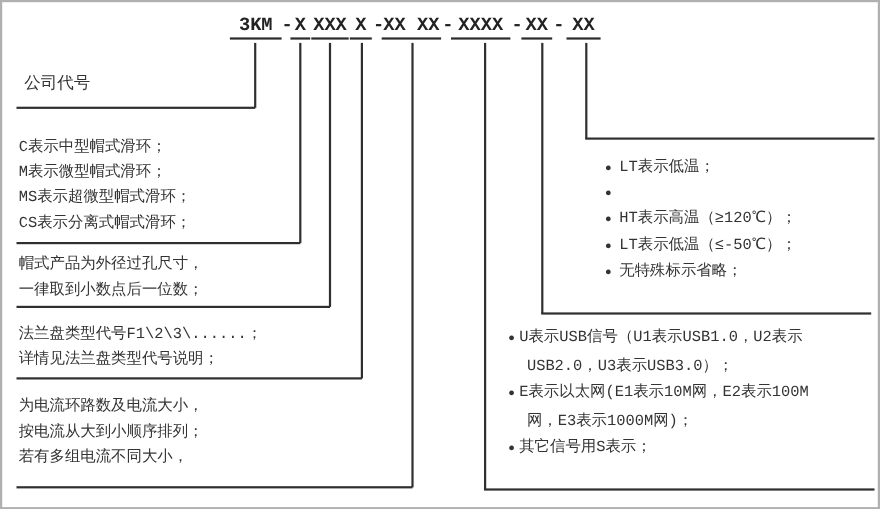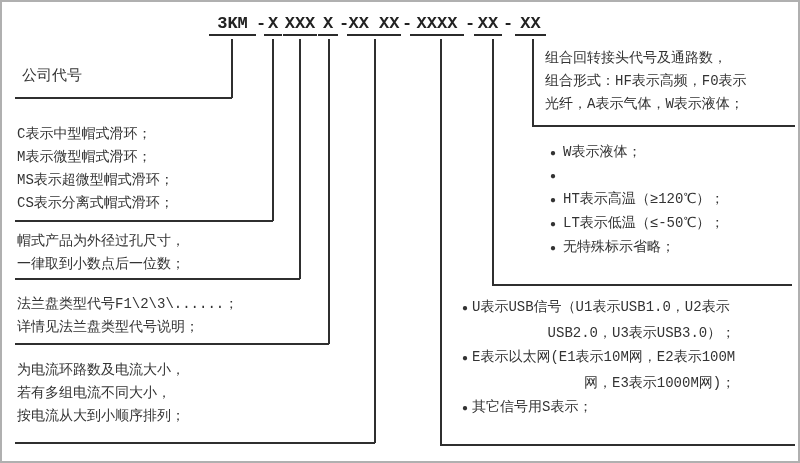--- a/index.html
+++ b/index.html
@@ -17,21 +17,21 @@
     position:absolute;top:11px;height:21px;line-height:21px;text-align:center;
     font-weight:bold;font-size:17px;color:#222222;
   }
   .vln{position:absolute;width:1.5px;background:#2f2f2f;}
   .hln{position:absolute;height:1.5px;background:#2f2f2f;}
   .blk{position:absolute;font-size:14px;line-height:23px;white-space:nowrap;}
   .blk.lh24{line-height:24px;}
   .brow{display:flex;align-items:baseline;}
   .bul{font-size:10px;margin-right:7px;flex:0 0 auto;}
   .bul.tight{margin-right:4px;}
-  .indent{padding-left:17px;text-align:right;}
+  .indent{padding-left:17px;}
   .label15{font-size:15px;}
 </style>
 </head>
 <body>
 
 <div class="canvas">
 
   <span class="tseg" style="left:207px;width:47px">3KM</span>
   <span class="tdash" style="left:254px;width:9px">-</span>
   <span class="tseg" style="left:262px;width:18px">X</span>
@@ -80,34 +80,29 @@
     <div>一律取到小数点后一位数；</div>
   </div>
 
   <div class="blk" style="left:15px;top:291px">
     <div>法兰盘类型代号F1\2\3\......；</div>
     <div>详情见法兰盘类型代号说明；</div>
   </div>
 
   <div class="blk" style="left:15px;top:357px">
     <div>为电流环路数及电流大小，</div>
+    <div>按电流从大到小顺序排列；</div>
     <div>若有多组电流不同大小，</div>
-    <div>按电流从大到小顺序排列；</div>
   </div>
 
-  <div class="blk" style="left:543px;top:45px">
-    <div>组合回转接头代号及通路数，</div>
-    <div>组合形式：HF表示高频，F0表示</div>
-    <div>光纤，A表示气体，W表示液体；</div>
-  </div>
 
   <div class="blk" style="left:548px;top:139px">
     <div class="brow">
       <span class="bul">●</span>
-      <span>W表示液体；</span>
+      <span>LT表示低温；</span>
     </div>
     <div class="brow">
       <span class="bul">●</span>
     </div>
     <div class="brow">
       <span class="bul">●</span>
       <span>HT表示高温（≥120℃）；</span>
     </div>
     <div class="brow">
       <span class="bul">●</span>

